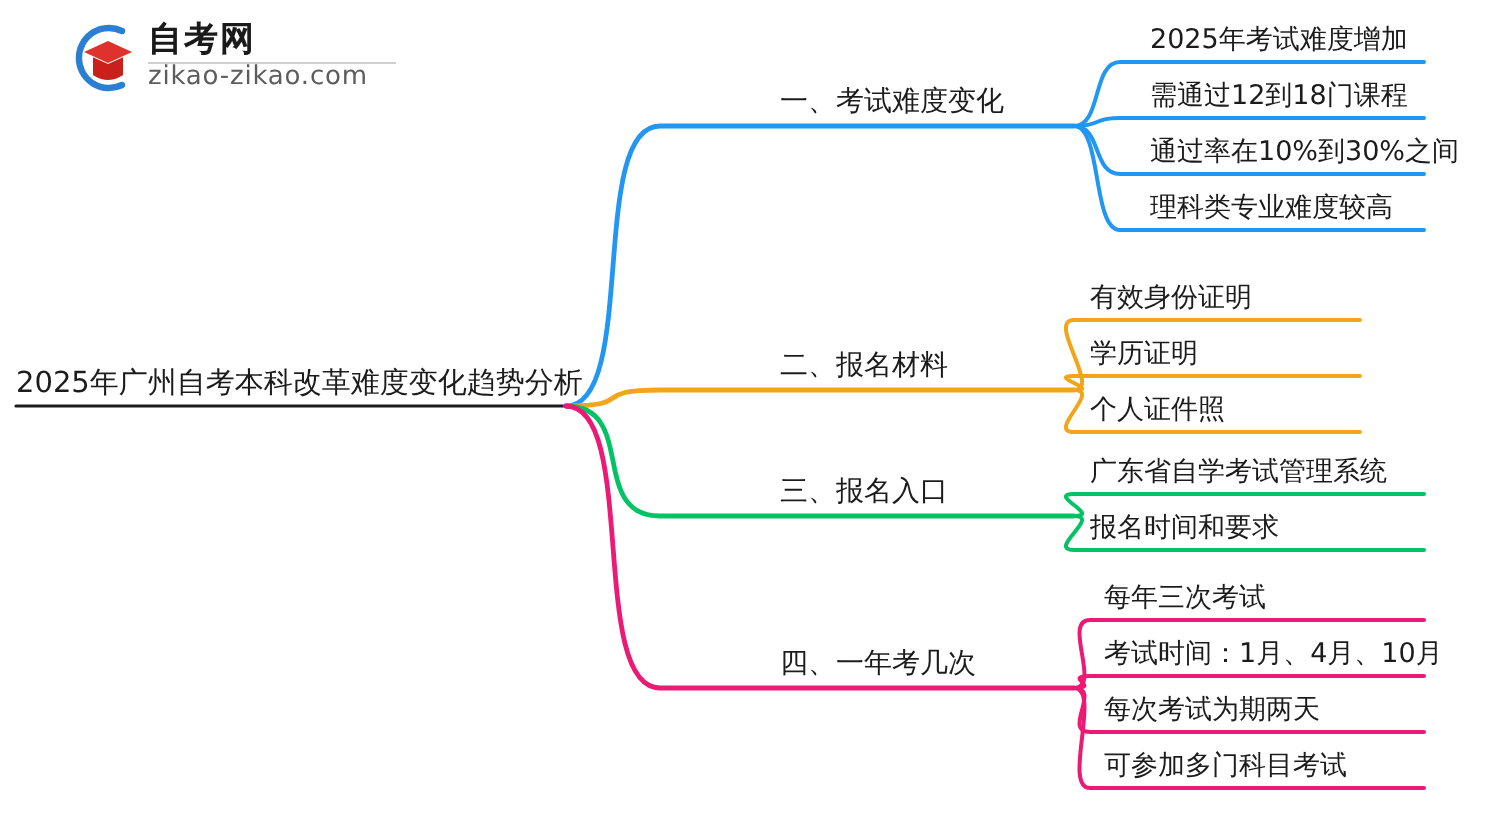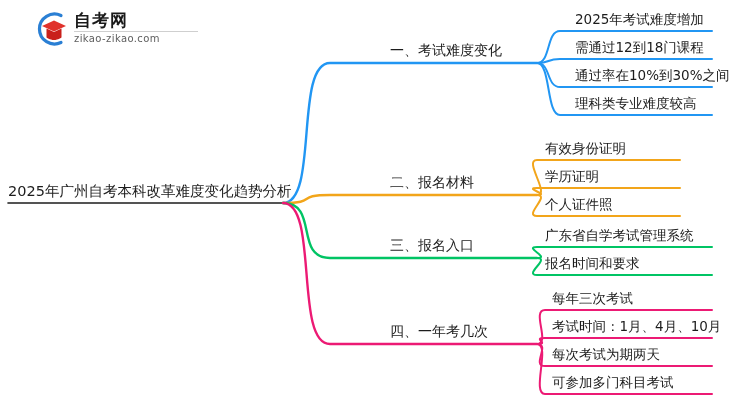--- a/index.html
+++ b/index.html
@@ -50,21 +50,21 @@
     white-space: nowrap;
   }
   .logo-rule {
     width: 124px;
     height: 1px;
     background: #cfcfcf;
     margin: 1px 0 1px 0;
   }
   .logo-sub {
     font-family: "DejaVu Sans", "Liberation Sans", sans-serif;
-    font-size: 10px;
+    font-size: 13px;
     color: #5d5d5d;
     letter-spacing: 0.4px;
     line-height: 12px;
     white-space: nowrap;
   }
   
   #map-svg {
     position: absolute;
     left: 0;
     top: 0;

